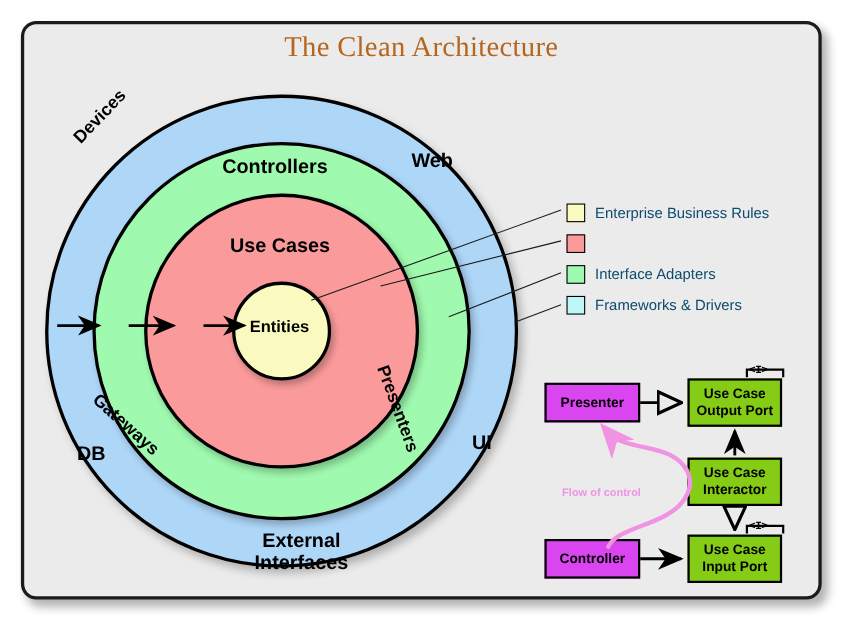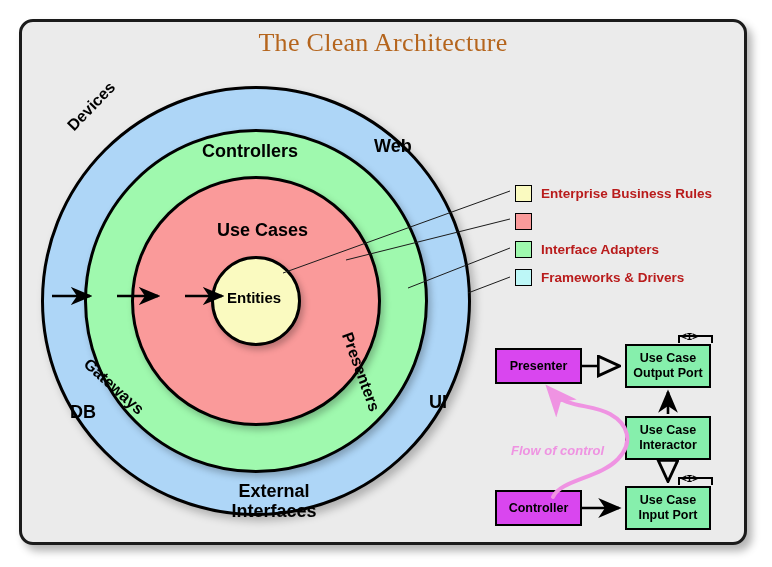--- a/index.html
+++ b/index.html
@@ -90,21 +90,21 @@
   .rlabel.big   { font-size: 18px; }
   .rlabel.small { font-size: 16px; }
 
   #lbl-devices {
     left: 64px; top: 122px;
     transform: rotate(-46deg);
     transform-origin: left top;
   }
   #lbl-web      { left: 374px; top: 136px; }
   #lbl-controllers { left: 202px; top: 141px; text-align: center; }
-  #lbl-usecases { left: 209px; top: 220px; margin-left: 8px; }
+  #lbl-usecases { left: 209px; top: 213px; }
   #lbl-entities { left: 227px; top: 290px; font-size: 15px; }
   #lbl-gateways {
     left: 92px; top: 355px;
     transform: rotate(42deg);
     transform-origin: left top;
   }
   #lbl-presenters {
     left: 355px; top: 330px;
     transform: rotate(70deg);
     transform-origin: left top;
@@ -130,41 +130,41 @@
   }
   .swatch {
     width: 17px; height: 17px;
     border: 1.3px solid #000;
     box-sizing: border-box;
     margin-right: 9px;
     flex: none;
   }
   .legend-label {
     font-size: 13.5px;
-    font-weight: bold;
-    color: #b91c1c;
+    font-weight: normal;
+    color: #0c4a6e;
     white-space: nowrap;
   }
 
   
   .flowbox {
     position: absolute;
     border: 2.5px solid #000;
     box-sizing: border-box;
     display: flex;
     align-items: center;
     justify-content: center;
     text-align: center;
     font-size: 12.5px;
     font-weight: bold;
     color: #000;
     line-height: 1.18;
   }
   .fb-green { background: #d946ef; }
-  .fb-pink  { background: #86efac; }
+  .fb-pink  { background: #84cc16; }
 
   #box-presenter  { left: 495px; top: 348px; width: 87px; height: 36px; }
   #box-controller { left: 495px; top: 490px; width: 87px; height: 36px; }
   #box-output     { left: 625px; top: 344px; width: 86px; height: 44px; }
   #box-interactor { left: 625px; top: 416px; width: 86px; height: 44px; }
   #box-input      { left: 625px; top: 486px; width: 86px; height: 44px; }
 
   .iface-tab {
     position: absolute;
     font-family: "Liberation Mono", monospace;
@@ -172,25 +172,24 @@
     font-weight: bold;
     color: #000;
     letter-spacing: -0.5px;
   }
   #iface-out { left: 681px; top: 332px; }
   #iface-in  { left: 681px; top: 474px; }
 
   .flow-text {
     position: absolute;
     left: 511px; top: 443px;
-    font-size: 13px;
+    font-size: 10px;
     font-weight: bold;
     color: #ef93e2;
     white-space: nowrap;
-    font-style: italic;
   }
 
   svg.overlay {
     position: absolute;
     left: 0; top: 0;
     width: 772px; height: 567px;
     pointer-events: none;
   }
 </style>
 </head>

